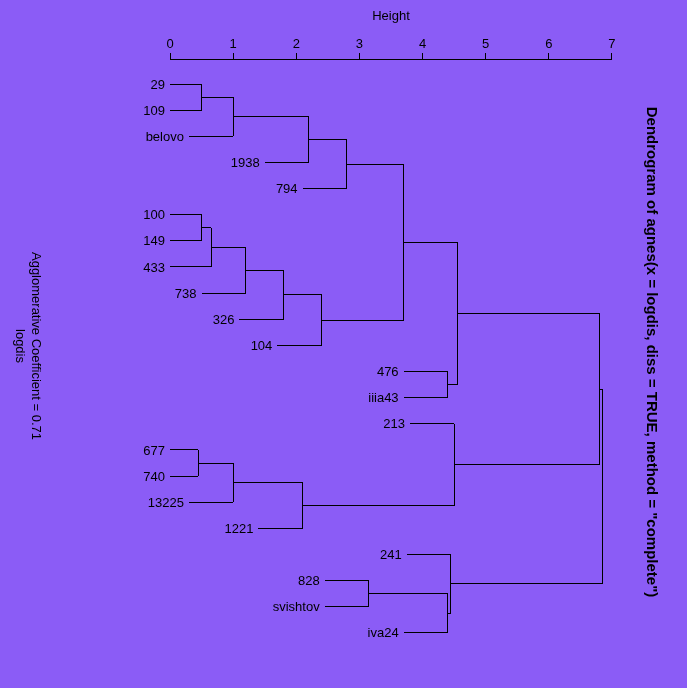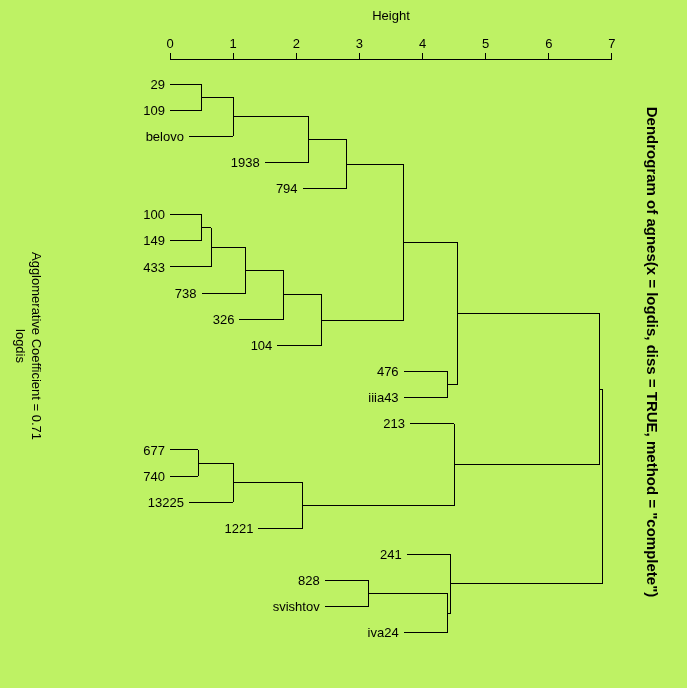--- a/index.html
+++ b/index.html
@@ -1,19 +1,19 @@
 <!DOCTYPE html>
 <html><head>
 <meta charset="utf-8">
 <style>
   html,body{margin:0;padding:0;background:#ffffff;}
   .figure{
     position:relative;
     width:687px;height:688px;
-    background:#bef264;
+    background:#8b5cf6;
     color:#000000;
     font-family:"Liberation Sans", sans-serif;
     overflow:hidden;
   }
   .figure svg{position:absolute;left:0;top:0;font-family:"Liberation Sans", sans-serif;}
   .axis-title{
     position:absolute;top:8px;left:391px;
     transform:translateX(-50%);
     font-size:13px;white-space:nowrap;
   }

